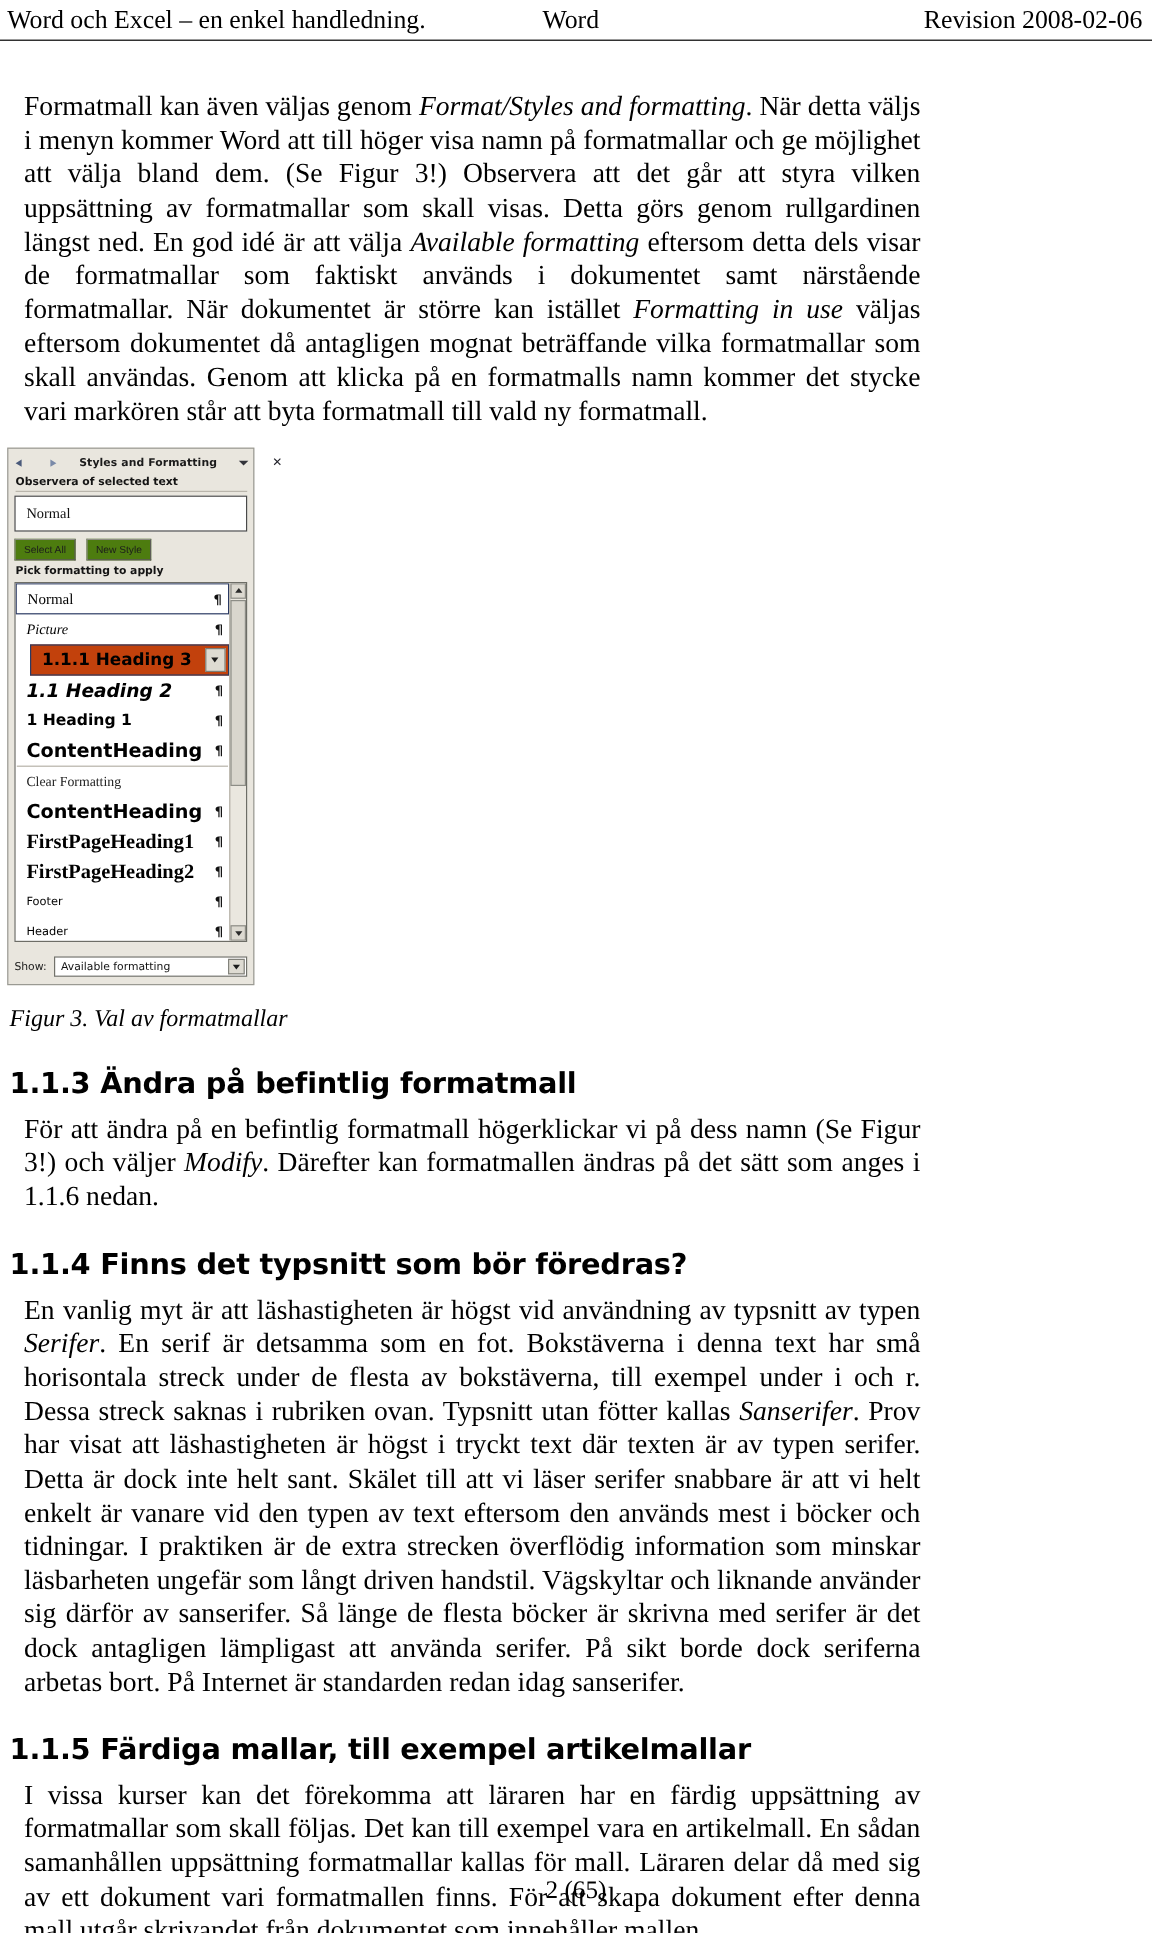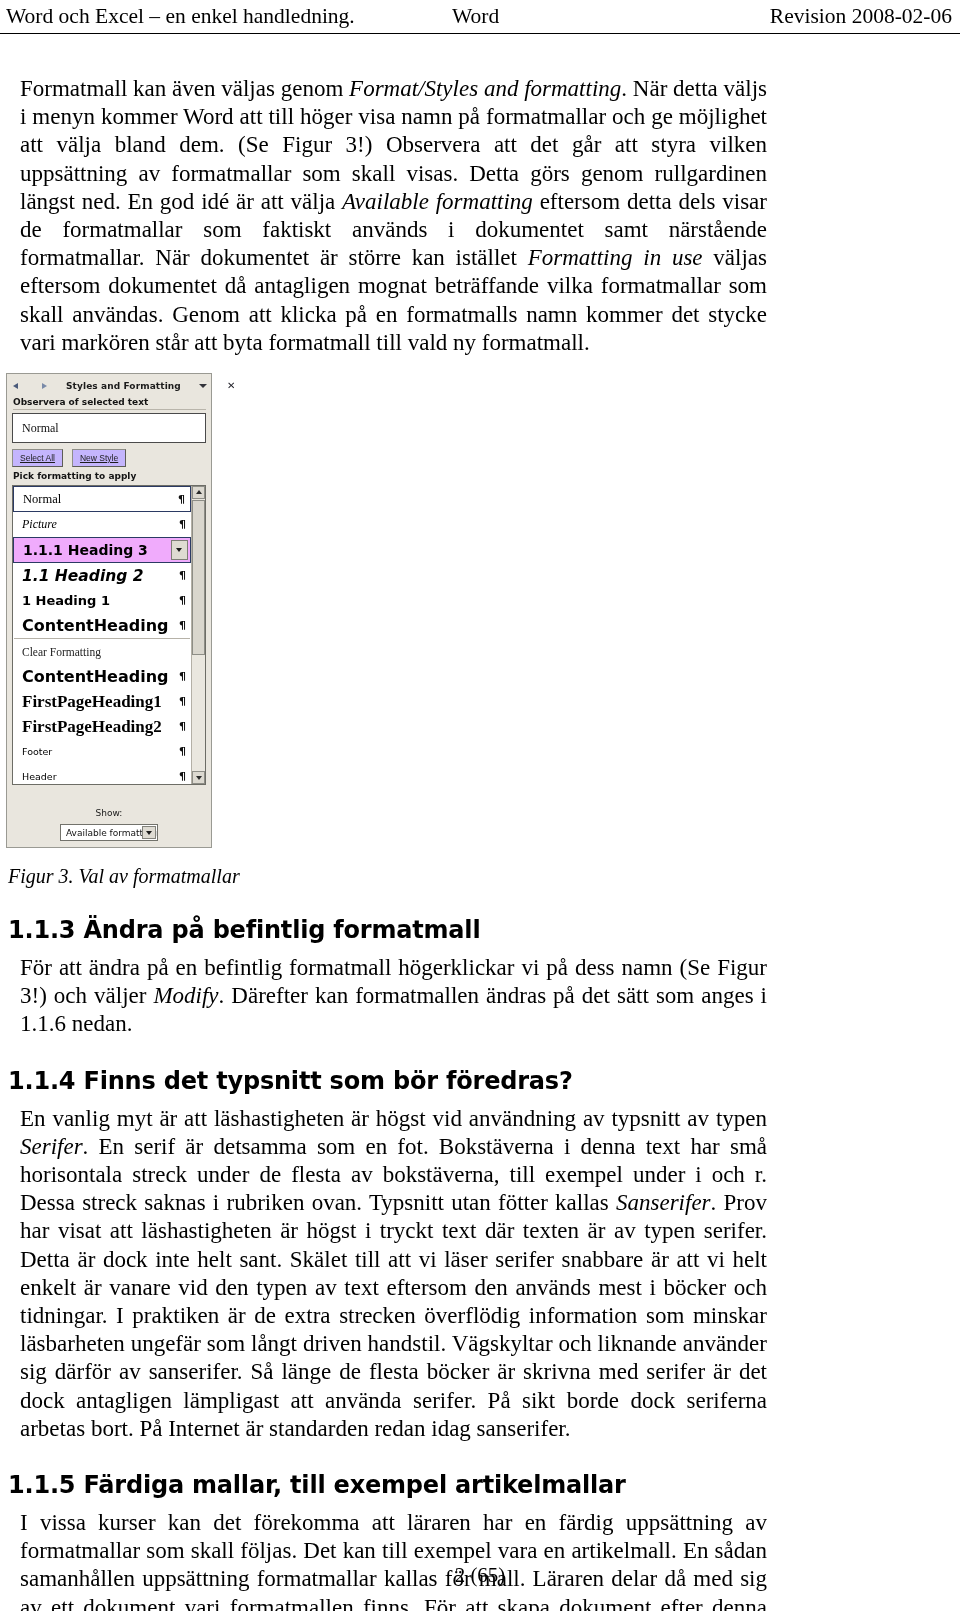--- a/index.html
+++ b/index.html
@@ -130,29 +130,28 @@
     box-sizing: border-box;
   }
   .sel-box span {
     font-family: "Liberation Serif", serif;
     font-size: 12px;
     color: #101010;
   }
 
   .btn-row { display: flex; gap: 9px; margin-top: 6px; }
   .pane-btn {
-    background: #c4b5fd;
+    background: #4d7c0f;
     border: 1px solid #8e8e86;
     border-right-color: #5d5d57;
     border-bottom-color: #5d5d57;
     font-size: 8.5px;
     color: #1c1c1c;
     padding: 3px 7px 3px 7px;
     white-space: nowrap;
-    text-decoration: underline;
   }
 
   
   .list-frame {
     margin-top: 4px;
     background: #ffffff;
     border: 1px solid #6d6d66;
     position: relative;
     height: 300px;
     box-sizing: border-box;
@@ -179,21 +178,21 @@
     right: 5px;
     font-size: 11px;
     font-weight: bold;
     font-family: "DejaVu Sans", sans-serif;
     color: #111;
   }
   .style-item.boxed {
     border: 1.6px solid #2b3a63;
     height: 26px;
   }
-  .style-item.boxed.has-drop { background: #f0abfc; }
+  .style-item.boxed.has-drop { background: #c2410c; margin-left: 12px; }
   .drop-btn {
     position: absolute;
     right: 2px; top: 2px;
     width: 17px; height: 20px;
     background: #dedbd2;
     border: 1px solid #7d7d76;
     box-sizing: border-box;
   }
   .drop-btn::after {
     content: "";
@@ -254,22 +253,21 @@
     background: #d9d6cd;
     border: 1px solid #8d8d86;
     box-sizing: border-box;
   }
 
   
   .show-row {
     display: flex;
     align-items: center;
     gap: 6px;
-    margin-top: 23px;
-    flex-direction: column;
+    margin-top: 12px;
   }
   .show-label { font-size: 9px; color: #1a1a1a; }
   .combo {
     flex: 1 1 auto;
     height: 17px;
     background: #ffffff;
     border: 1px solid #72726b;
     position: relative;
     display: flex;
     align-items: center;

